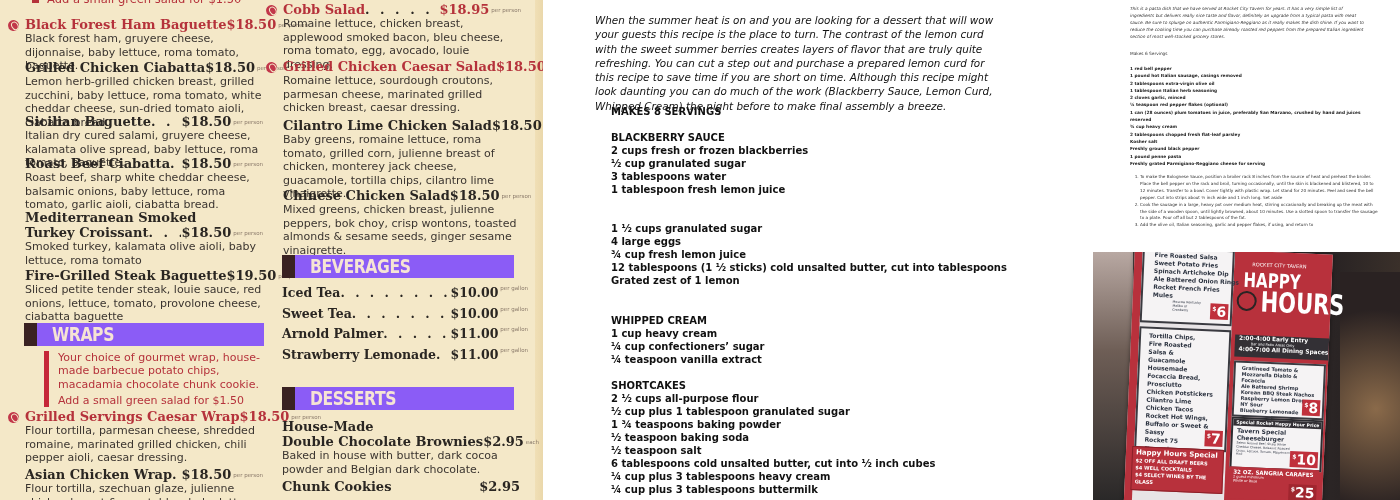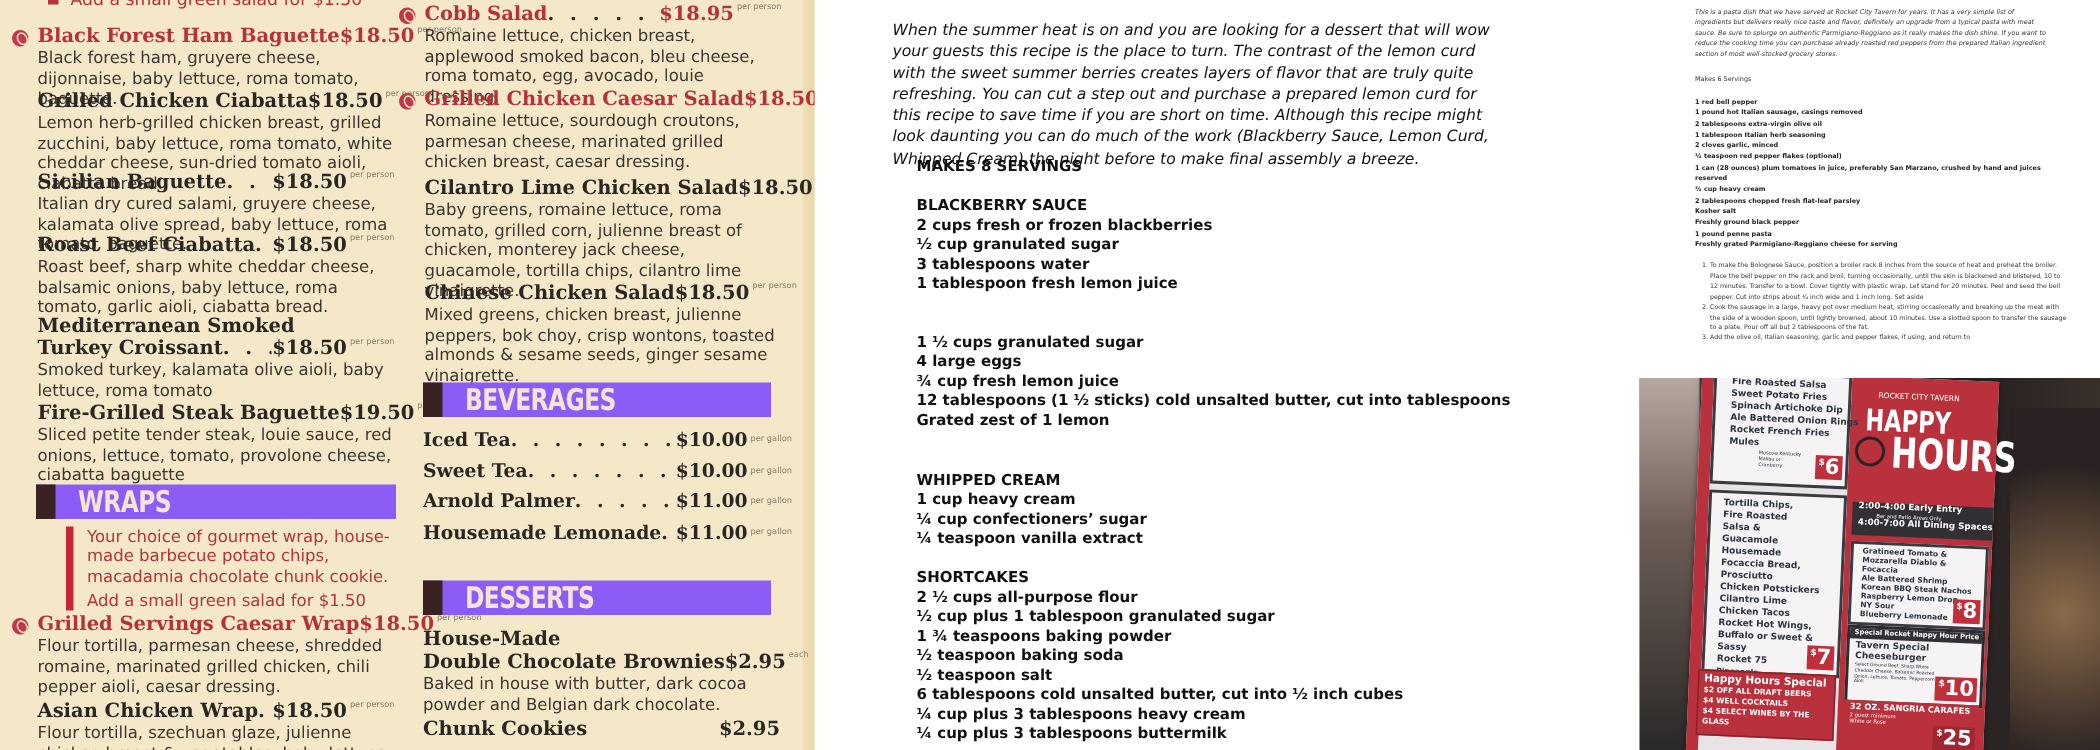--- a/index.html
+++ b/index.html
@@ -6,35 +6,35 @@
   body{width:1400px;height:500px;overflow:hidden;position:relative;background:#fff;font-family:"Liberation Sans",sans-serif;}
   
   .menu{position:absolute;left:0;top:0;width:543px;height:500px;background:#f4e8c8;overflow:hidden;}
   .menu-edge{position:absolute;left:535px;top:0;width:10px;height:500px;background:linear-gradient(90deg,#f0dfb6,#e9d6a8);}
   .col{position:absolute;top:0;}
   .col1{left:8px;width:250px;}
   .col2{left:266px;width:250px;}
   .note-top{position:absolute;left:24px;top:-8px;font-family:"DejaVu Sans",sans-serif;font-size:11.5px;color:#b5323b;}
   .note-top .sq{display:inline-block;width:7px;height:7px;background:#b5323b;margin-right:8px;}
   .item{position:absolute;left:0;width:255px;}
-  .item-head{display:flex;align-items:flex-start;white-space:nowrap;font-family:"DejaVu Serif",serif;font-weight:bold;font-size:13px;color:#2a2622;}
+  .item-head{display:flex;align-items:center;white-space:nowrap;font-family:"DejaVu Serif",serif;font-weight:bold;font-size:13px;color:#2a2622;}
   .item-head.red{color:#b5323b;}
   .item-head .name{padding-left:17px;}
   .item-head .dots{flex:1;overflow:hidden;letter-spacing:3px;color:#2a2622;}
   .item-head .price{font-size:13px;color:#2a2622;}
   .item-head.red .price{color:#b5323b;}
   .item-head .unit{font-family:"DejaVu Sans",sans-serif;font-weight:normal;font-size:5.5px;color:#8a7a6a;margin-left:2px;}
   .item-desc{padding-left:17px;font-family:"DejaVu Sans",sans-serif;font-size:11px;line-height:13.5px;color:#3b3530;}
   .badge{position:absolute;left:0;top:3px;width:11px;height:11px;border-radius:50%;background:#c2374a;transform:rotate(-30deg);}
   .badge:after{content:"";position:absolute;left:3px;top:2px;width:5px;height:7px;border:1px solid #f4e8c8;border-radius:50%;}
   .banner{position:absolute;height:23px;background:#8b5cf6;}
   .banner .dark{position:absolute;left:0;top:0;width:13px;height:100%;background:#3a2222;}
   .banner .txt{position:absolute;left:28px;top:-1px;font-family:"DejaVu Sans",sans-serif;font-weight:bold;font-size:20px;color:#f6e4d4;letter-spacing:-0.5px;transform:scaleX(0.78);transform-origin:left;}
   .wrap-note{position:absolute;left:36px;width:220px;border-left:5px solid #c52738;padding-left:9px;font-family:"DejaVu Sans",sans-serif;font-size:11px;line-height:13.3px;color:#b5323b;}
-  .bev{position:absolute;left:16px;width:246px;display:flex;align-items:center;font-family:"DejaVu Serif",serif;font-weight:bold;font-size:12.5px;color:#2a2622;white-space:nowrap;}
+  .bev{position:absolute;left:16px;width:246px;display:flex;align-items:flex-start;font-family:"DejaVu Serif",serif;font-weight:bold;font-size:12.5px;color:#2a2622;white-space:nowrap;}
   .bev .dots{flex:1;overflow:hidden;letter-spacing:3px;}
   .bev .unit{font-family:"DejaVu Sans",sans-serif;font-weight:normal;font-size:5.5px;color:#8a7a6a;margin-left:2px;}
   
   .doc{position:absolute;left:545px;top:0;width:548px;height:500px;background:#fff;}
   .doc-intro{position:absolute;left:50px;top:13px;width:410px;font-family:"DejaVu Sans",sans-serif;font-style:italic;font-size:10.4px;line-height:14.3px;color:#111;}
   .doc-block{position:absolute;left:66px;font-family:"DejaVu Sans",sans-serif;font-weight:bold;font-size:10px;line-height:13px;color:#111;white-space:nowrap;}
   
   .sdoc{position:absolute;left:1093px;top:0;width:307px;height:252px;background:#fff;overflow:hidden;}
   .sdoc-intro{position:absolute;left:37px;top:6px;width:236px;font-family:"DejaVu Sans",sans-serif;font-style:italic;font-size:4.3px;line-height:6.9px;color:#333;}
   .sdoc-serv{position:absolute;left:37px;top:51px;font-family:"DejaVu Sans",sans-serif;font-size:4.3px;color:#333;}
@@ -224,21 +224,21 @@
         <span>$10.00</span>
         <span class="unit">per gallon</span>
       </div>
     <div class="bev" style="top:326px">
         <span>Arnold Palmer</span>
         <span class="dots">. . . . . . . . . . . . . . . . . .</span>
         <span>$11.00</span>
         <span class="unit">per gallon</span>
       </div>
     <div class="bev" style="top:347px">
-        <span>Housemade Lemonade</span>
+        <span>Strawberry Lemonade</span>
         <span class="dots">. . . . . . . . . . . . . . . . . .</span>
         <span>$11.00</span>
         <span class="unit">per gallon</span>
       </div>
 
     <div class="banner" style="left:16px;top:387px;width:232px">
       <div class="dark"></div>
       <div class="txt">DESSERTS</div>
     </div>
 

